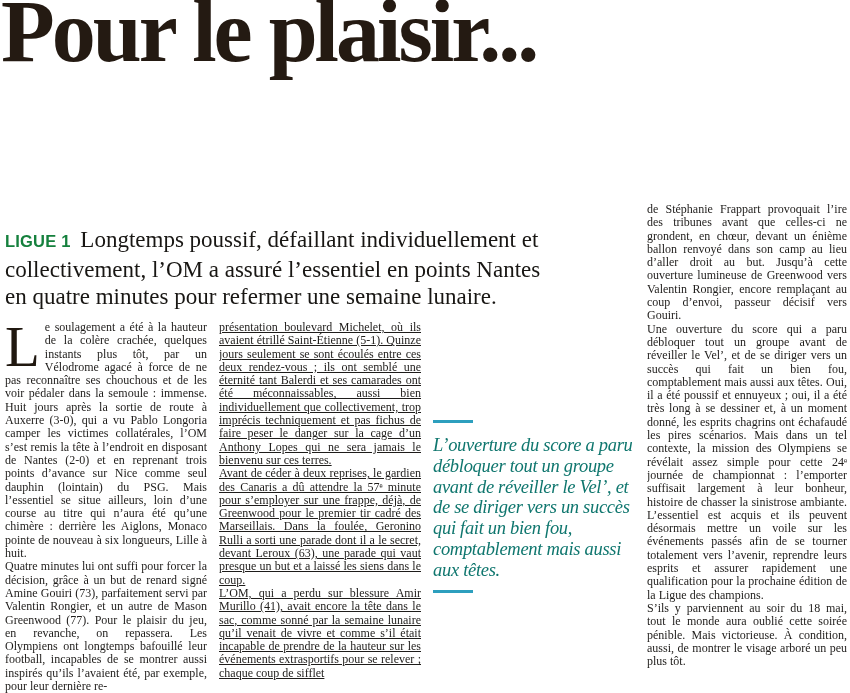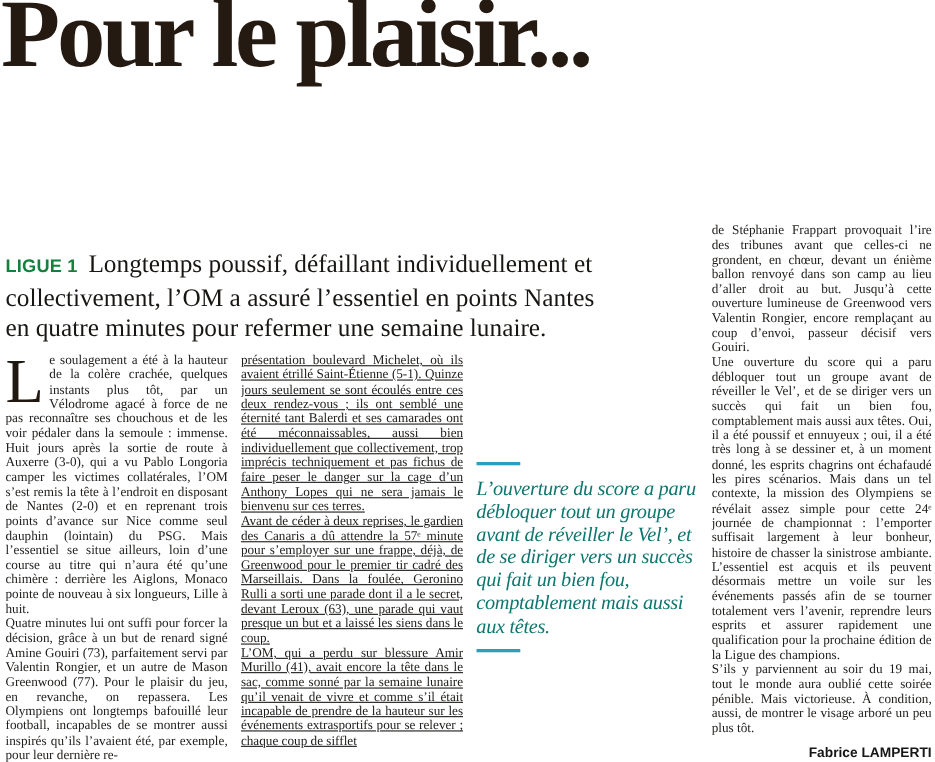--- a/index.html
+++ b/index.html
@@ -136,20 +136,16 @@
     <figure class="pullquote" style="margin-left:0;margin-right:0;">
       <div class="quote-rule"></div>
       <blockquote style="margin-left:0;margin-right:0;">L’ouverture du score a paru débloquer tout un groupe avant de réveiller le Vel’, et de se diriger vers un succès qui fait un bien fou, comptablement mais aussi aux têtes.</blockquote>
       <div class="quote-rule"></div>
     </figure>
   </div>
 
   <div class="col col4">
     <p class="bp">de Stéphanie Frappart provoquait l’ire des tribunes avant que celles-ci ne grondent, en chœur, devant un énième ballon renvoyé dans son camp au lieu d’aller droit au but. Jusqu’à cette ouverture lumineuse de Greenwood vers Valentin Rongier, encore remplaçant au coup d’envoi, passeur décisif vers Gouiri.</p>
     <p class="bp">Une ouverture du score qui a paru débloquer tout un groupe avant de réveiller le Vel’, et de se diriger vers un succès qui fait un bien fou, comptablement mais aussi aux têtes. Oui, il a été poussif et ennuyeux ; oui, il a été très long à se dessiner et, à un moment donné, les esprits chagrins ont échafaudé les pires scénarios. Mais dans un tel contexte, la mission des Olympiens se révélait assez simple pour cette 24ᵉ journée de championnat : l’emporter suffisait largement à leur bonheur, histoire de chasser la sinistrose ambiante. L’essentiel est acquis et ils peuvent désormais mettre un voile sur les événements passés afin de se tourner totalement vers l’avenir, reprendre leurs esprits et assurer rapidement une qualification pour la prochaine édition de la Ligue des champions.</p>
-    <p class="bp">S’ils y parviennent au soir du 19 mai, tout le monde aura oublié cette soirée pénible. Mais victorieuse. À condition, aussi, de montrer le visage arboré un peu plus tôt.</p>
-    <div class="byline">
-      <div class="byline-author">Fabrice LAMPERTI</div>
-
-    </div>
+    <p class="bp">S’ils y parviennent au soir du 18 mai, tout le monde aura oublié cette soirée pénible. Mais victorieuse. À condition, aussi, de montrer le visage arboré un peu plus tôt.</p>
   </div>
 
 </div>
 
 </body></html>

